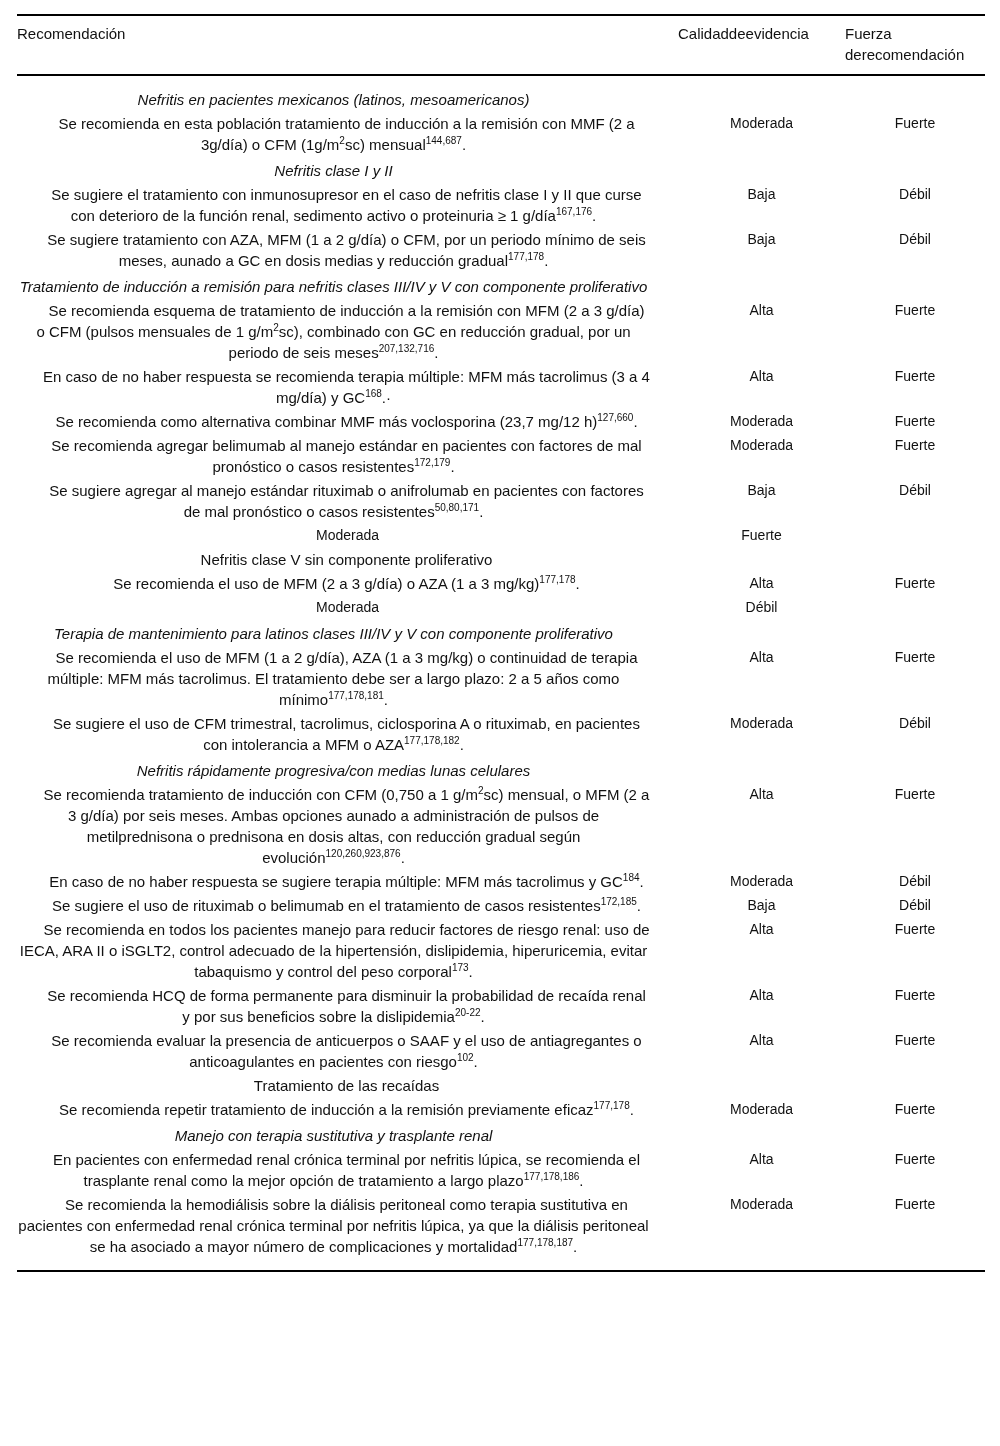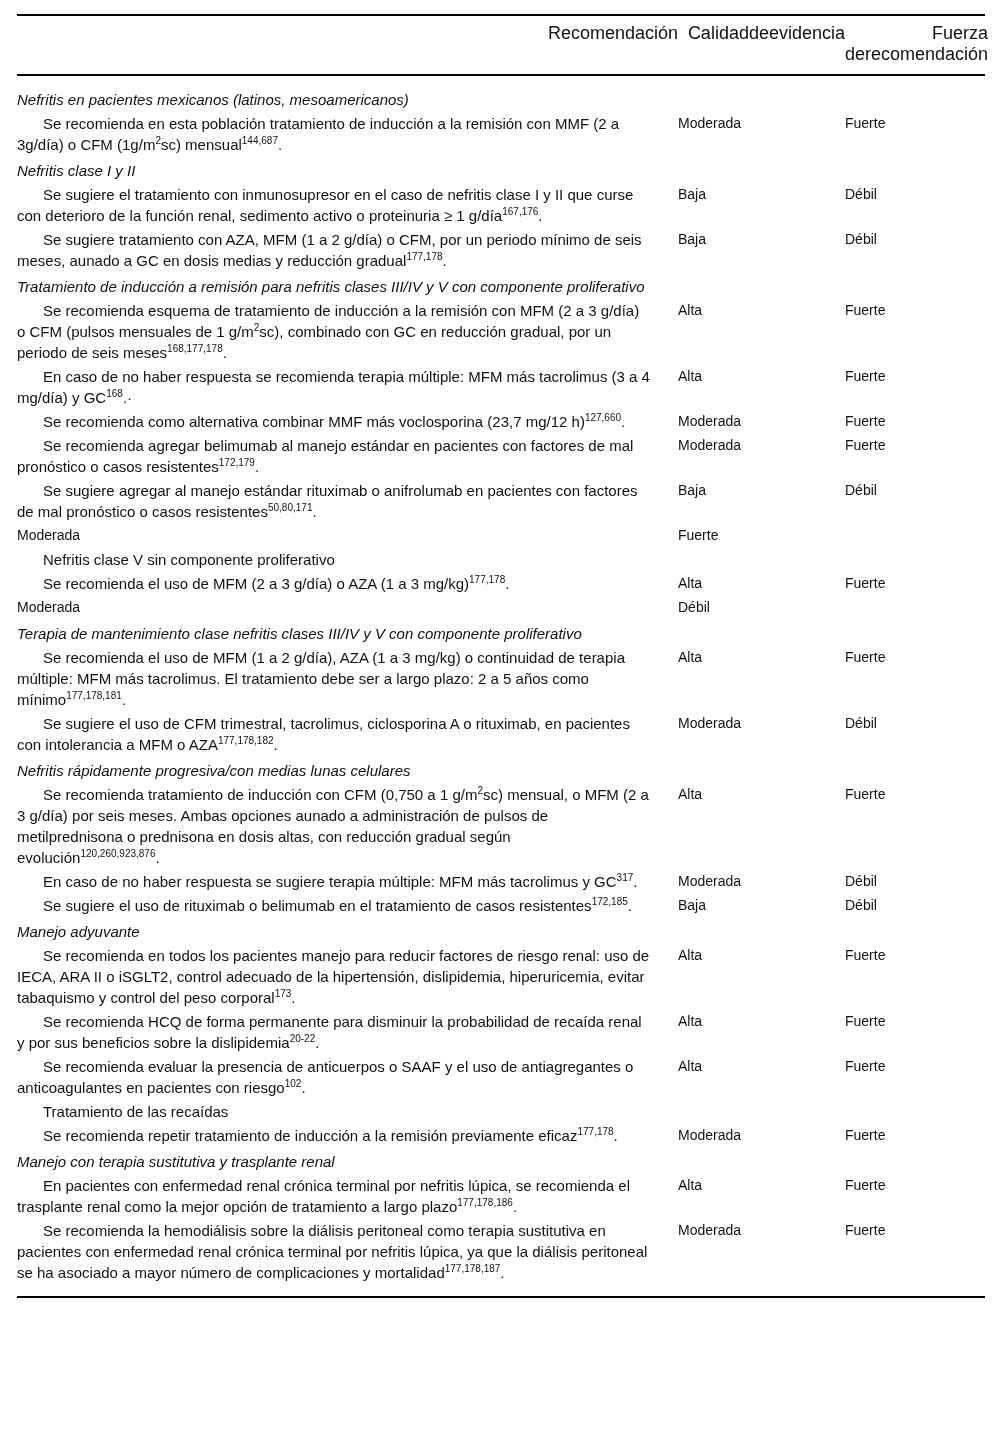--- a/index.html
+++ b/index.html
@@ -1,22 +1,22 @@
 <!DOCTYPE html>
 <html><head>
 <meta charset="utf-8">
 <style>
   html,body{margin:0;padding:0;background:#ffffff;}
   body{font-family:"Liberation Sans","DejaVu Sans",sans-serif;color:#111;-webkit-font-smoothing:antialiased;}
   .page{width:1000px;height:1446px;box-sizing:border-box;padding:14px 15px 0 17px;background:#fff;overflow:hidden;}
   .tbl{width:100%;border-top:2px solid #000;}
   .head{display:grid;grid-template-columns:661px 167px 1fr;border-bottom:2px solid #000;padding:7px 0 9px;}
-  .head .hc{font-size:18px;line-height:21px;text-align:right;}
+  .head .hc{font-size:15px;line-height:21px;}
   .rows{padding:8px 0 10px;border-bottom:2px solid #000;}
-  .row{display:grid;grid-template-columns:661px 167px 1fr;margin:2px 0 3px;}
+  .row{display:grid;grid-template-columns:661px 167px 1fr;margin:2px 0 3px;text-align:center;}
   .row .c1{padding-right:28px;font-size:15px;line-height:21px;}
   .row .c2,.row .c3{font-size:14px;line-height:21px;align-self:start;}
   .row.rec .c1{text-indent:26px;}
   .row.section{margin:5px 0 3px;}
   .row.section .c1{font-style:italic;}
   .row.subheader .c1{padding-left:26px;}
   sup{font-size:10px;line-height:0;vertical-align:super;letter-spacing:0;}
 </style>
 </head>
 <body>
@@ -47,21 +47,21 @@
         </div>
         <div class="row rec">
           <div class="c1">Se sugiere tratamiento con AZA, MFM (1 a 2 g/día) o CFM, por un periodo mínimo de seis meses, aunado a GC en dosis medias y reducción gradual<sup>177,178</sup>.</div>
           <div class="c2">Baja</div>
           <div class="c3">Débil</div>
         </div>
         <div class="row section">
           <div class="c1">Tratamiento de inducción a remisión para nefritis clases III/IV y V con componente proliferativo</div>
         </div>
         <div class="row rec">
-          <div class="c1">Se recomienda esquema de tratamiento de inducción a la remisión con MFM (2 a 3 g/día) o CFM (pulsos mensuales de 1 g/m<sup>2</sup>sc), combinado con GC en reducción gradual, por un periodo de seis meses<sup>168,177,178</sup>.</div>
+          <div class="c1">Se recomienda esquema de tratamiento de inducción a la remisión con MFM (2 a 3 g/día) o CFM (pulsos mensuales de 1 g/m<sup>2</sup>sc), combinado con GC en reducción gradual, por un periodo de seis meses<sup>207,132,716</sup>.</div>
           <div class="c2">Alta</div>
           <div class="c3">Fuerte</div>
         </div>
         <div class="row rec">
           <div class="c1">En caso de no haber respuesta se recomienda terapia múltiple: MFM más tacrolimus (3 a 4 mg/día) y GC<sup>168</sup>.·</div>
           <div class="c2">Alta</div>
           <div class="c3">Fuerte</div>
         </div>
         <div class="row rec">
           <div class="c1">Se recomienda como alternativa combinar MMF más voclosporina (23,7 mg/12 h)<sup>127,660</sup>.</div>
@@ -88,52 +88,49 @@
         <div class="row rec">
           <div class="c1">Se recomienda el uso de MFM (2 a 3 g/día) o AZA (1 a 3 mg/kg)<sup>177,178</sup>.</div>
           <div class="c2">Alta</div>
           <div class="c3">Fuerte</div>
         </div>
         <div class="row rec">
           <div class="c2">Moderada</div>
           <div class="c3">Débil</div>
         </div>
         <div class="row section">
-          <div class="c1">Terapia de mantenimiento clase nefritis clases III/IV y V con componente proliferativo</div>
+          <div class="c1">Terapia de mantenimiento para latinos clases III/IV y V con componente proliferativo</div>
         </div>
         <div class="row rec">
           <div class="c1">Se recomienda el uso de MFM (1 a 2 g/día), AZA (1 a 3 mg/kg) o continuidad de terapia múltiple: MFM más tacrolimus. El tratamiento debe ser a largo plazo: 2 a 5 años como mínimo<sup>177,178,181</sup>.</div>
           <div class="c2">Alta</div>
           <div class="c3">Fuerte</div>
         </div>
         <div class="row rec">
           <div class="c1">Se sugiere el uso de CFM trimestral, tacrolimus, ciclosporina A o rituximab, en pacientes con intolerancia a MFM o AZA<sup>177,178,182</sup>.</div>
           <div class="c2">Moderada</div>
           <div class="c3">Débil</div>
         </div>
         <div class="row section">
           <div class="c1">Nefritis rápidamente progresiva/con medias lunas celulares</div>
         </div>
         <div class="row rec">
           <div class="c1">Se recomienda tratamiento de inducción con CFM (0,750 a 1 g/m<sup>2</sup>sc) mensual, o MFM (2 a 3 g/día) por seis meses. Ambas opciones aunado a administración de pulsos de metilprednisona o prednisona en dosis altas, con reducción gradual según evolución<sup>120,260,923,876</sup>.</div>
           <div class="c2">Alta</div>
           <div class="c3">Fuerte</div>
         </div>
         <div class="row rec">
-          <div class="c1">En caso de no haber respuesta se sugiere terapia múltiple: MFM más tacrolimus y GC<sup>317</sup>.</div>
+          <div class="c1">En caso de no haber respuesta se sugiere terapia múltiple: MFM más tacrolimus y GC<sup>184</sup>.</div>
           <div class="c2">Moderada</div>
           <div class="c3">Débil</div>
         </div>
         <div class="row rec">
           <div class="c1">Se sugiere el uso de rituximab o belimumab en el tratamiento de casos resistentes<sup>172,185</sup>.</div>
           <div class="c2">Baja</div>
           <div class="c3">Débil</div>
-        </div>
-        <div class="row section">
-          <div class="c1">Manejo adyuvante</div>
         </div>
         <div class="row rec">
           <div class="c1">Se recomienda en todos los pacientes manejo para reducir factores de riesgo renal: uso de IECA, ARA II o iSGLT2, control adecuado de la hipertensión, dislipidemia, hiperuricemia, evitar tabaquismo y control del peso corporal<sup>173</sup>.</div>
           <div class="c2">Alta</div>
           <div class="c3">Fuerte</div>
         </div>
         <div class="row rec">
           <div class="c1">Se recomienda HCQ de forma permanente para disminuir la probabilidad de recaída renal y por sus beneficios sobre la dislipidemia<sup>20-22</sup>.</div>
           <div class="c2">Alta</div>
           <div class="c3">Fuerte</div>

